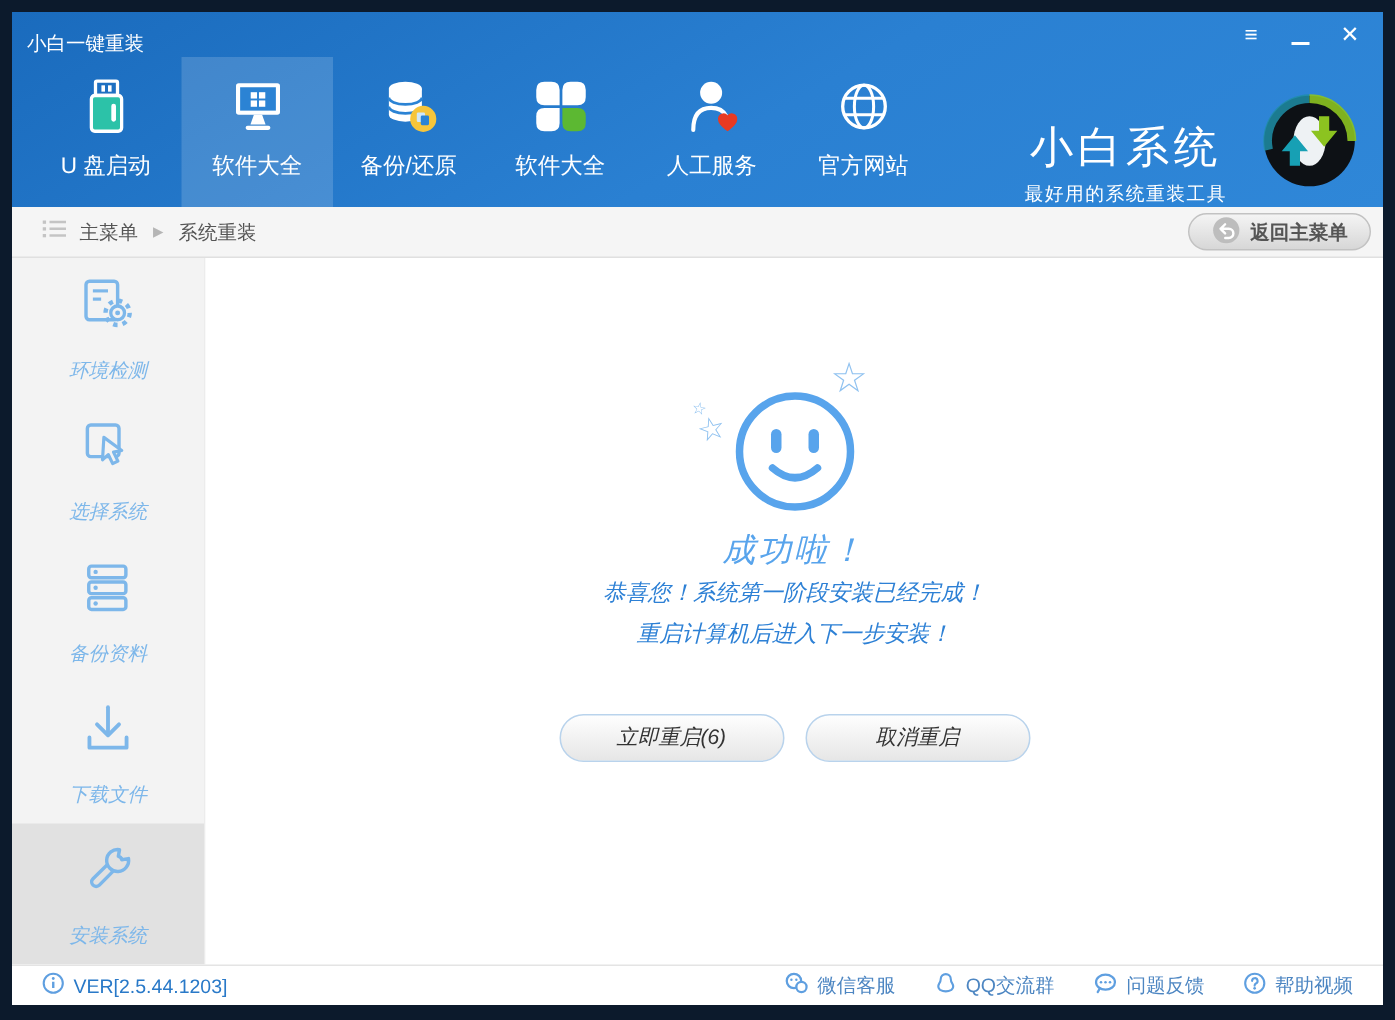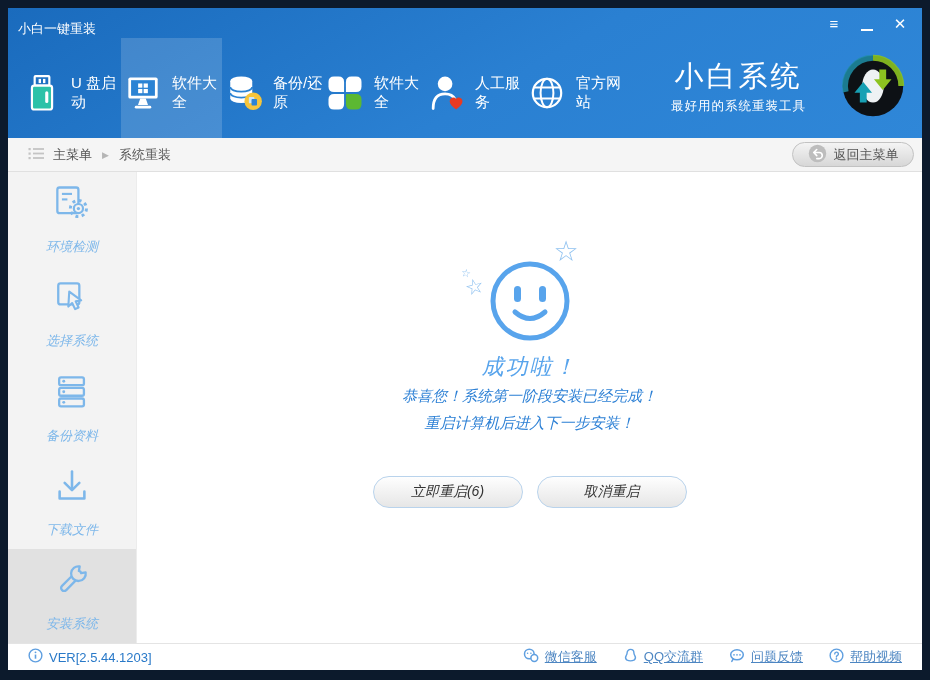--- a/index.html
+++ b/index.html
@@ -17,42 +17,42 @@
     height:130px;flex:none;display:flex;flex-direction:column;
     background:linear-gradient(150deg,#1a6bbd 0%,#2a80d2 55%,#2f87d8 100%);
   }
   .titlebar{height:30px;flex:none;display:flex;align-items:center;padding:0 14px 0 10px;}
   .titlebar .title{color:#fff;font-size:13px;margin-top:12px;}
   .win-controls{margin-left:auto;display:flex;align-items:center;gap:17px;}
   .win-btn{color:#fff;font-size:15px;line-height:1;cursor:pointer;width:16px;text-align:center;}
   .min-bar{display:inline-block;width:12px;height:2px;background:#fff;margin-bottom:-2px;}
   .navrow{flex:1;display:flex;align-items:stretch;padding-left:12px;}
   .nav-item{
-    width:101px;display:flex;flex-direction:row;align-items:center;
+    width:101px;display:flex;flex-direction:column;align-items:center;
     justify-content:flex-start;padding-top:10px;gap:7px;color:#fff;font-size:15px;cursor:pointer;
   }
   .nav-item.selected{background:rgba(255,255,255,.16);}
   .nav-item .nicon{width:46px;height:46px;display:flex;align-items:center;justify-content:center;}
-  .brand{margin-left:auto;display:flex;align-items:center;gap:28px;padding-right:10px;}
+  .brand{margin-left:auto;display:flex;align-items:flex-end;gap:16px;padding-right:10px;}
   .brand-text{text-align:center;color:#fff;}
   .brand-name{font-size:29px;letter-spacing:3px;line-height:1.1;}
   .brand-tag{font-size:12.5px;margin-top:5px;letter-spacing:1px;}
   
   .crumbbar{
     height:34px;flex:none;background:#f5f5f5;border-bottom:1px solid #e0e0e0;
     display:flex;align-items:center;padding:0 8px 0 20px;box-sizing:border-box;
   }
   .crumbbar .crumb-root{font-size:13px;color:#555;margin:0 10px 0 8px;cursor:pointer;}
   .crumbbar .crumb-sep{font-size:9px;color:#b5b5b5;margin-right:10px;}
   .crumbbar .crumb-cur{font-size:13px;color:#555;}
   .back-btn{
     margin-left:auto;width:122px;height:25px;border-radius:13px;cursor:pointer;
     background:linear-gradient(#f4f4f4,#d7d7d7);border:1px solid #c2c2c2;
     display:flex;align-items:center;justify-content:center;gap:7px;
-    font-size:13px;color:#555;box-sizing:border-box;
+    font-size:13px;color:#555;box-sizing:border-box;font-weight:bold;
   }
   
   .main{flex:1;display:flex;min-height:0;font-style:italic;}
   .sidebar{width:128px;flex:none;background:#f3f3f3;border-right:1px solid #ececec;display:flex;flex-direction:column;}
   .side-item{
     flex:1;display:flex;flex-direction:column;align-items:center;justify-content:center;
     gap:9px;color:#7db7ea;font-size:13px;cursor:pointer;
   }
   .side-item.selected{background:#e1e1e1;}
   .content{flex:1;background:#fff;display:flex;flex-direction:column;align-items:center;}
@@ -70,21 +70,21 @@
     border:1px solid #b9d3ec;background:linear-gradient(#fefefe,#e6e6e6);
     display:flex;align-items:center;justify-content:center;font-size:14px;color:#333;
   }
   
   .footer{
     height:27px;flex:none;background:#fff;border-top:1px solid #e4e4e4;
     display:flex;align-items:center;padding:0 20px;box-sizing:border-box;
   }
   .version{display:flex;align-items:center;gap:6px;font-size:13px;color:#2979c8;}
   .flinks{margin-left:auto;display:flex;gap:26px;}
-  .flink{display:flex;align-items:center;gap:6px;font-size:13px;color:#4d86c2;cursor:pointer;text-decoration:underline;}
+  .flink{display:flex;align-items:center;gap:6px;font-size:13px;color:#4d86c2;cursor:pointer;}
 </style>
 </head>
 <body>
 
 <div class="window">
 
   <div class="header">
     <div class="titlebar">
       <span class="title">小白一键重装</span>
       <div class="win-controls">

